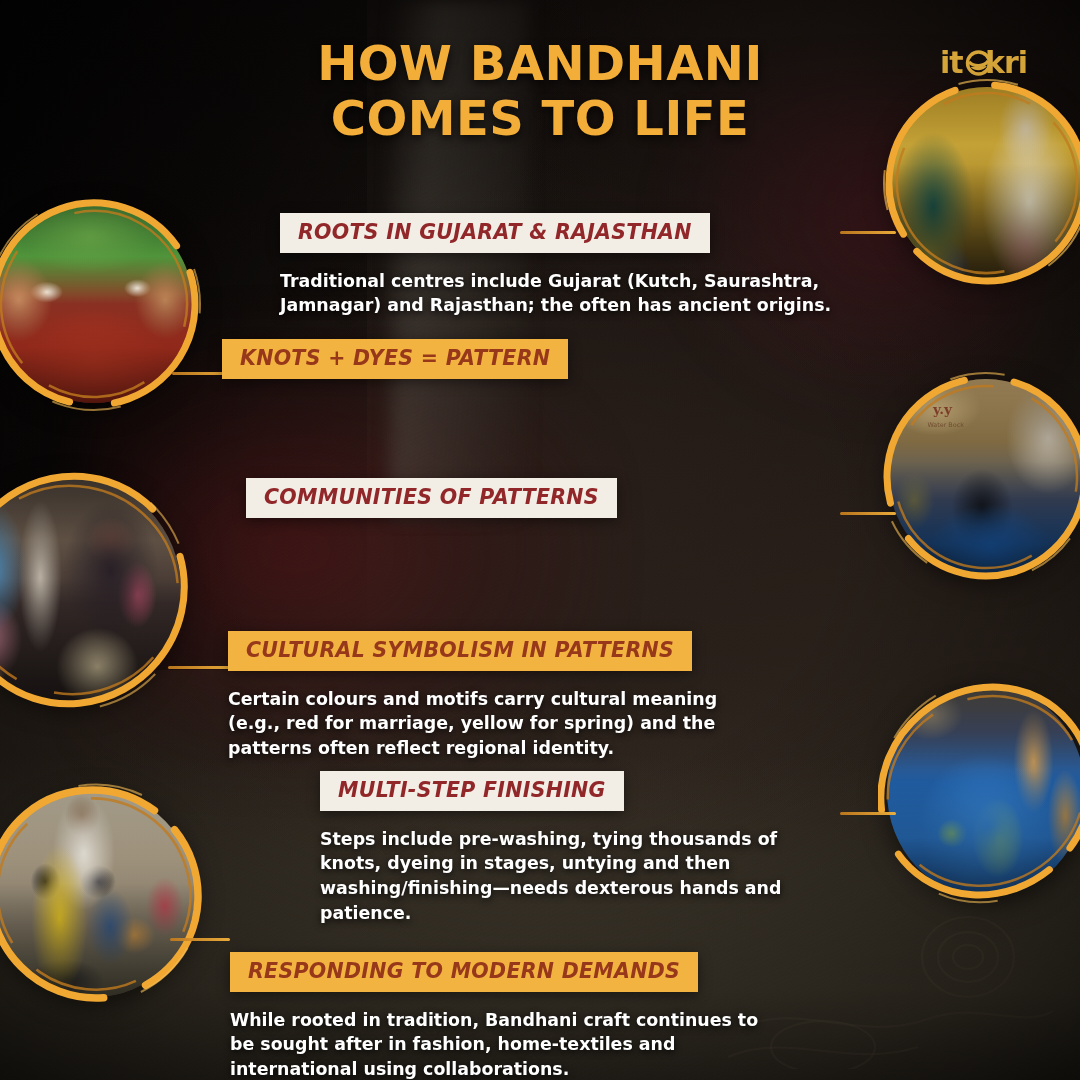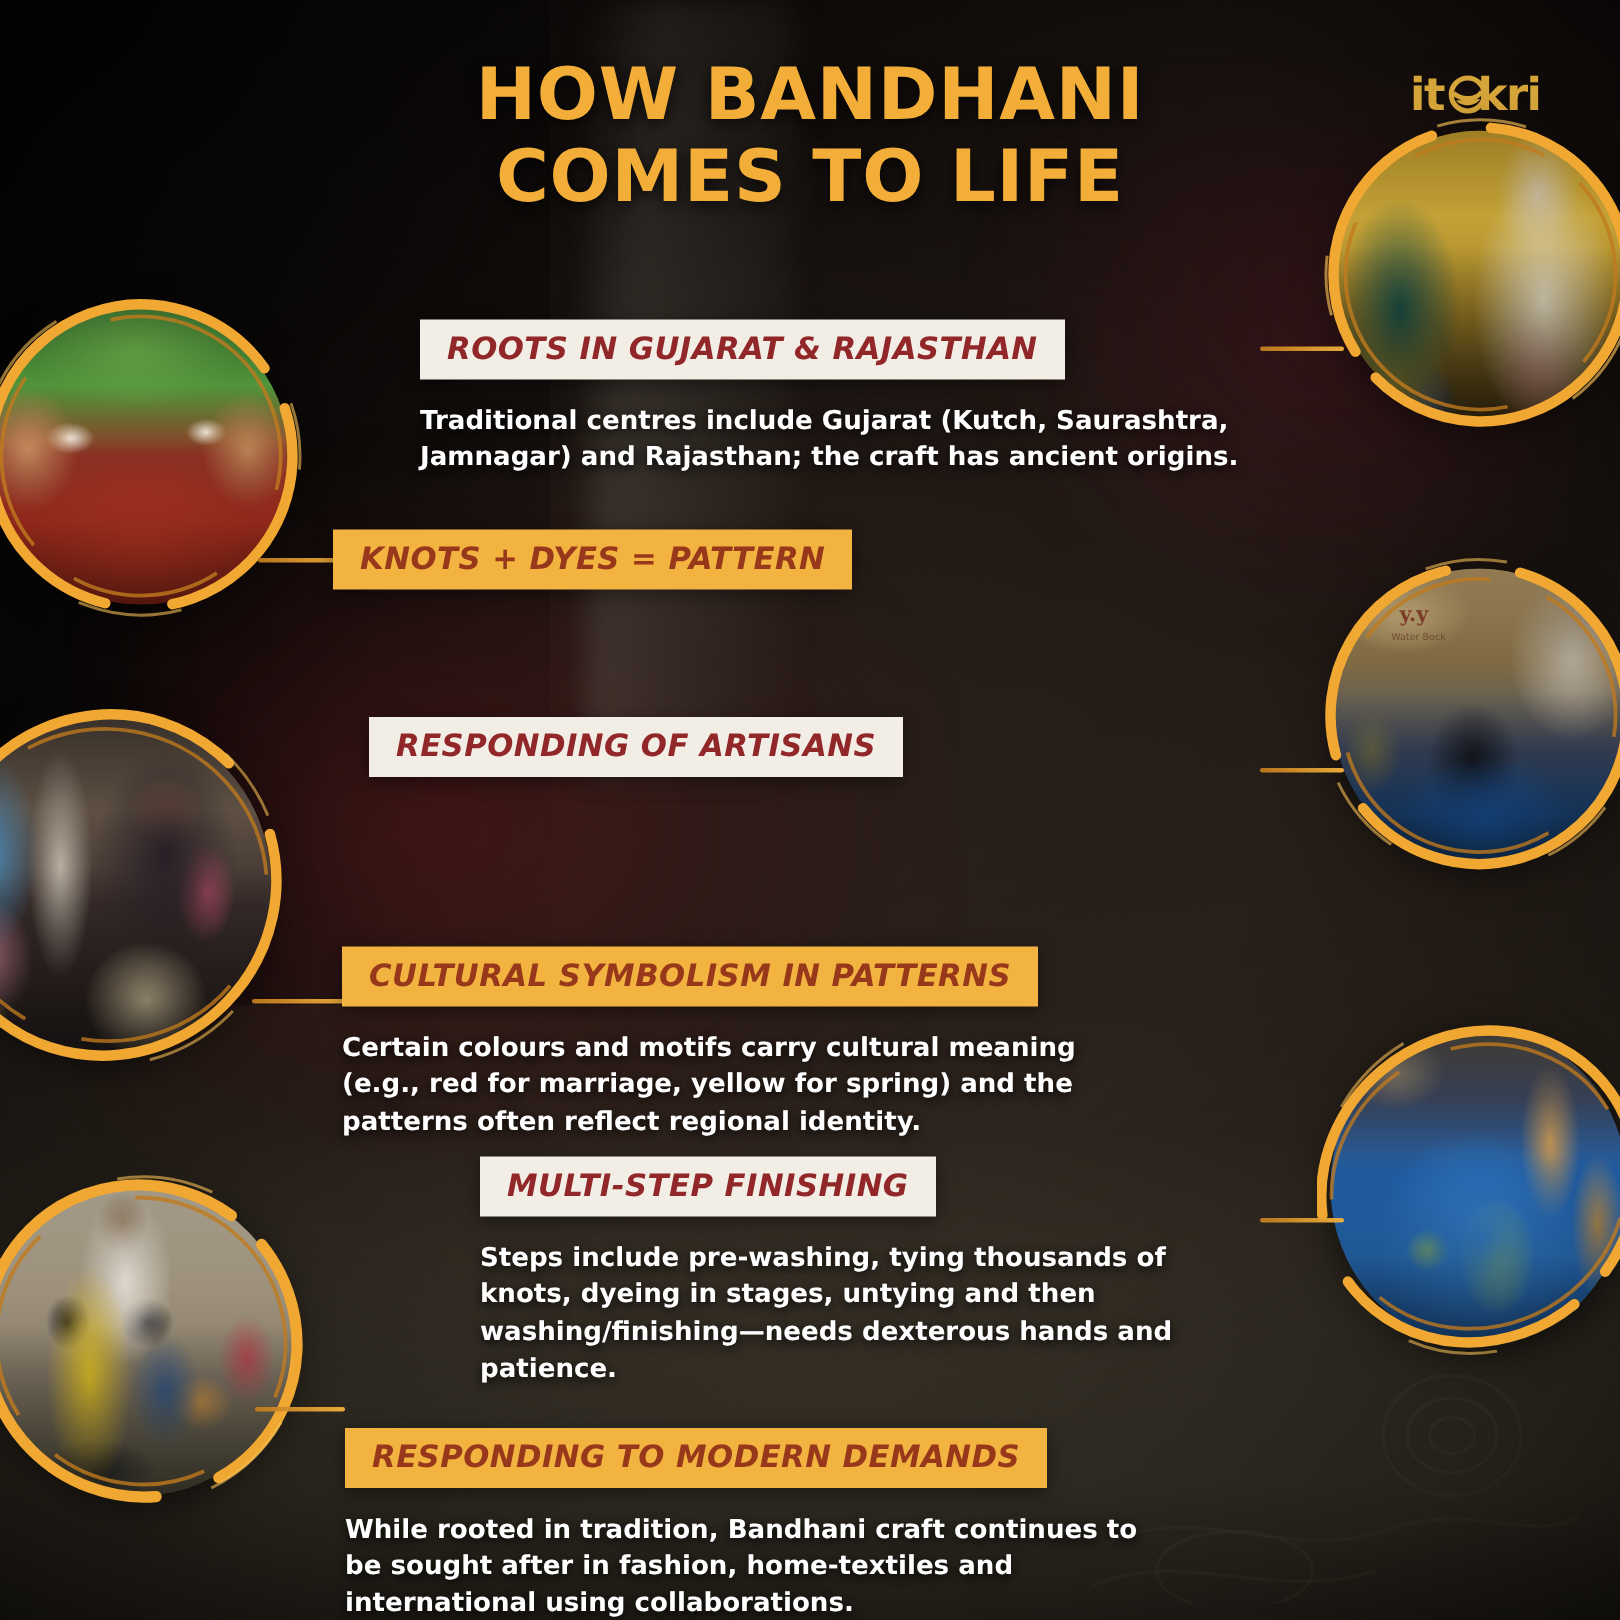--- a/index.html
+++ b/index.html
@@ -291,29 +291,29 @@
 
   <div class="conn" style="left:840px;top:231px;width:56px;"></div>
   <div class="conn" style="left:172px;top:372px;width:58px;"></div>
   <div class="conn" style="left:840px;top:512px;width:56px;"></div>
   <div class="conn" style="left:168px;top:666px;width:62px;"></div>
   <div class="conn" style="left:840px;top:812px;width:56px;"></div>
   <div class="conn" style="left:170px;top:938px;width:60px;"></div>
 
   <div class="row r-right" style="left:280px;top:213px;width:560px;">
     <div class="badge cream">ROOTS IN GUJARAT &amp; RAJASTHAN</div>
-    <div class="body">Traditional centres include Gujarat (Kutch, Saurashtra, Jamnagar) and Rajasthan; the craft has ancient origins.</div>
-  </div>
-
-  <div class="row r-left" style="left:222px;top:353px;width:530px;text-decoration:underline;">
+    <div class="body">Traditional centres include Gujarat (Kutch, Saurashtra, Jamnagar) and Rajasthan; the often has ancient origins.</div>
+  </div>
+
+  <div class="row r-left" style="left:222px;top:339px;width:530px;text-decoration:underline;">
     <div class="badge amber">KNOTS + DYES = PATTERN</div>
   </div>
 
   <div class="row r-right" style="left:246px;top:478px;width:594px;">
-    <div class="badge cream">RESPONDING OF ARTISANS</div>
+    <div class="badge cream">COMMUNITIES OF PATTERNS</div>
   </div>
 
   <div class="row r-left" style="left:228px;top:631px;width:540px;">
     <div class="badge amber">CULTURAL SYMBOLISM IN PATTERNS</div>
     <div class="body">Certain colours and motifs carry cultural meaning (e.g., red for marriage, yellow for spring) and the patterns often reflect regional identity.</div>
   </div>
 
   <div class="row r-right" style="left:320px;top:771px;width:520px;">
     <div class="badge cream">MULTI-STEP FINISHING</div>
     <div class="body">Steps include pre-washing, tying thousands of knots, dyeing in stages, untying and then washing/finishing—needs dexterous hands and patience.</div>

